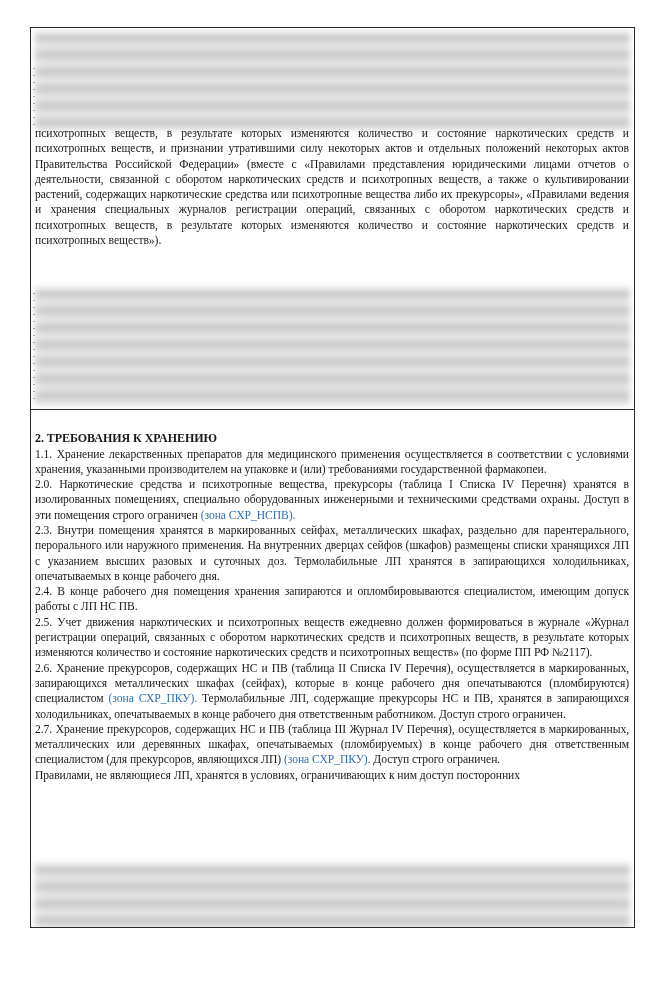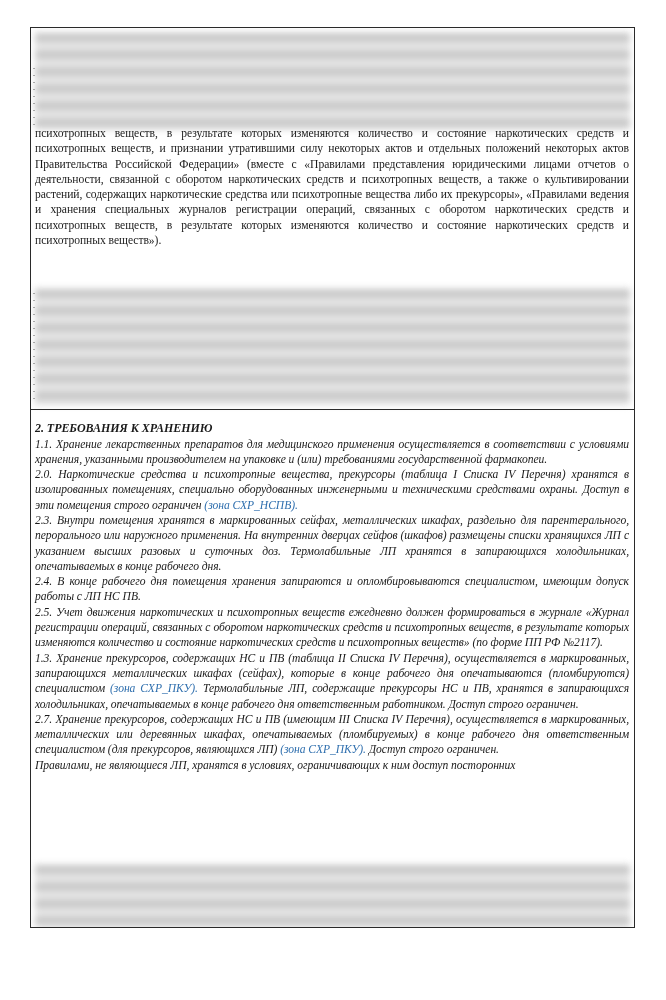--- a/index.html
+++ b/index.html
@@ -57,21 +57,21 @@
     }
     .text-top { top: 98px; }
     .section-rule {
       position: absolute;
       left: 0;
       right: 0;
       top: 381px;
       height: 0;
       border-top: 1.5px solid #2a2a2a;
     }
-    .text-section { top: 393px; font-style: italic; }
+    .text-section { top: 403px; }
     .section-heading {
       font-weight: bold;
       font-size: 12px;
       line-height: 15.5px;
       text-align: left;
     }
     p {
       margin: 0;
     }
     .zone {
@@ -125,28 +125,28 @@
       <span>2.4.</span>
       <span>В конце рабочего дня помещения хранения запираются и опломбировываются специалистом, имеющим допуск работы с ЛП НС ПВ.</span>
     </p>
 
     <p>
       <span>2.5.</span>
       <span>Учет движения наркотических и психотропных веществ ежедневно должен формироваться в журнале «Журнал регистрации операций, связанных с оборотом наркотических средств и психотропных веществ, в результате которых изменяются количество и состояние наркотических средств и психотропных веществ» (по форме ПП РФ №2117).</span>
     </p>
 
     <p>
-      <span>1.3.</span>
+      <span>2.6.</span>
       <span>Хранение прекурсоров, содержащих НС и ПВ (таблица II Списка IV Перечня), осуществляется в маркированных, запирающихся металлических шкафах (сейфах), которые в конце рабочего дня опечатываются (пломбируются) специалистом</span>
       <span class="zone">(зона СХР_ПКУ).</span><span> Термолабильные ЛП, содержащие прекурсоры НС и ПВ, хранятся в запирающихся холодильниках, опечатываемых в конце рабочего дня ответственным работником. Доступ строго ограничен.</span>
     </p>
 
     <p>
       <span>2.7.</span>
-      <span>Хранение прекурсоров, содержащих НС и ПВ (имеющим III Списка IV Перечня), осуществляется в маркированных, металлических или деревянных шкафах, опечатываемых (пломбируемых) в конце рабочего дня ответственным специалистом (для прекурсоров, являющихся ЛП)</span>
+      <span>Хранение прекурсоров, содержащих НС и ПВ (таблица III Журнал IV Перечня), осуществляется в маркированных, металлических или деревянных шкафах, опечатываемых (пломбируемых) в конце рабочего дня ответственным специалистом (для прекурсоров, являющихся ЛП)</span>
       <span class="zone">(зона СХР_ПКУ).</span><span> Доступ строго ограничен.</span>
     </p>
 
     <p>Правилами, не являющиеся ЛП, хранятся в условиях, ограничивающих к ним доступ посторонних</p>
   </div>
 
   <div class="blur-block blur-bottom"></div>
 </div>
 
 </body></html>

